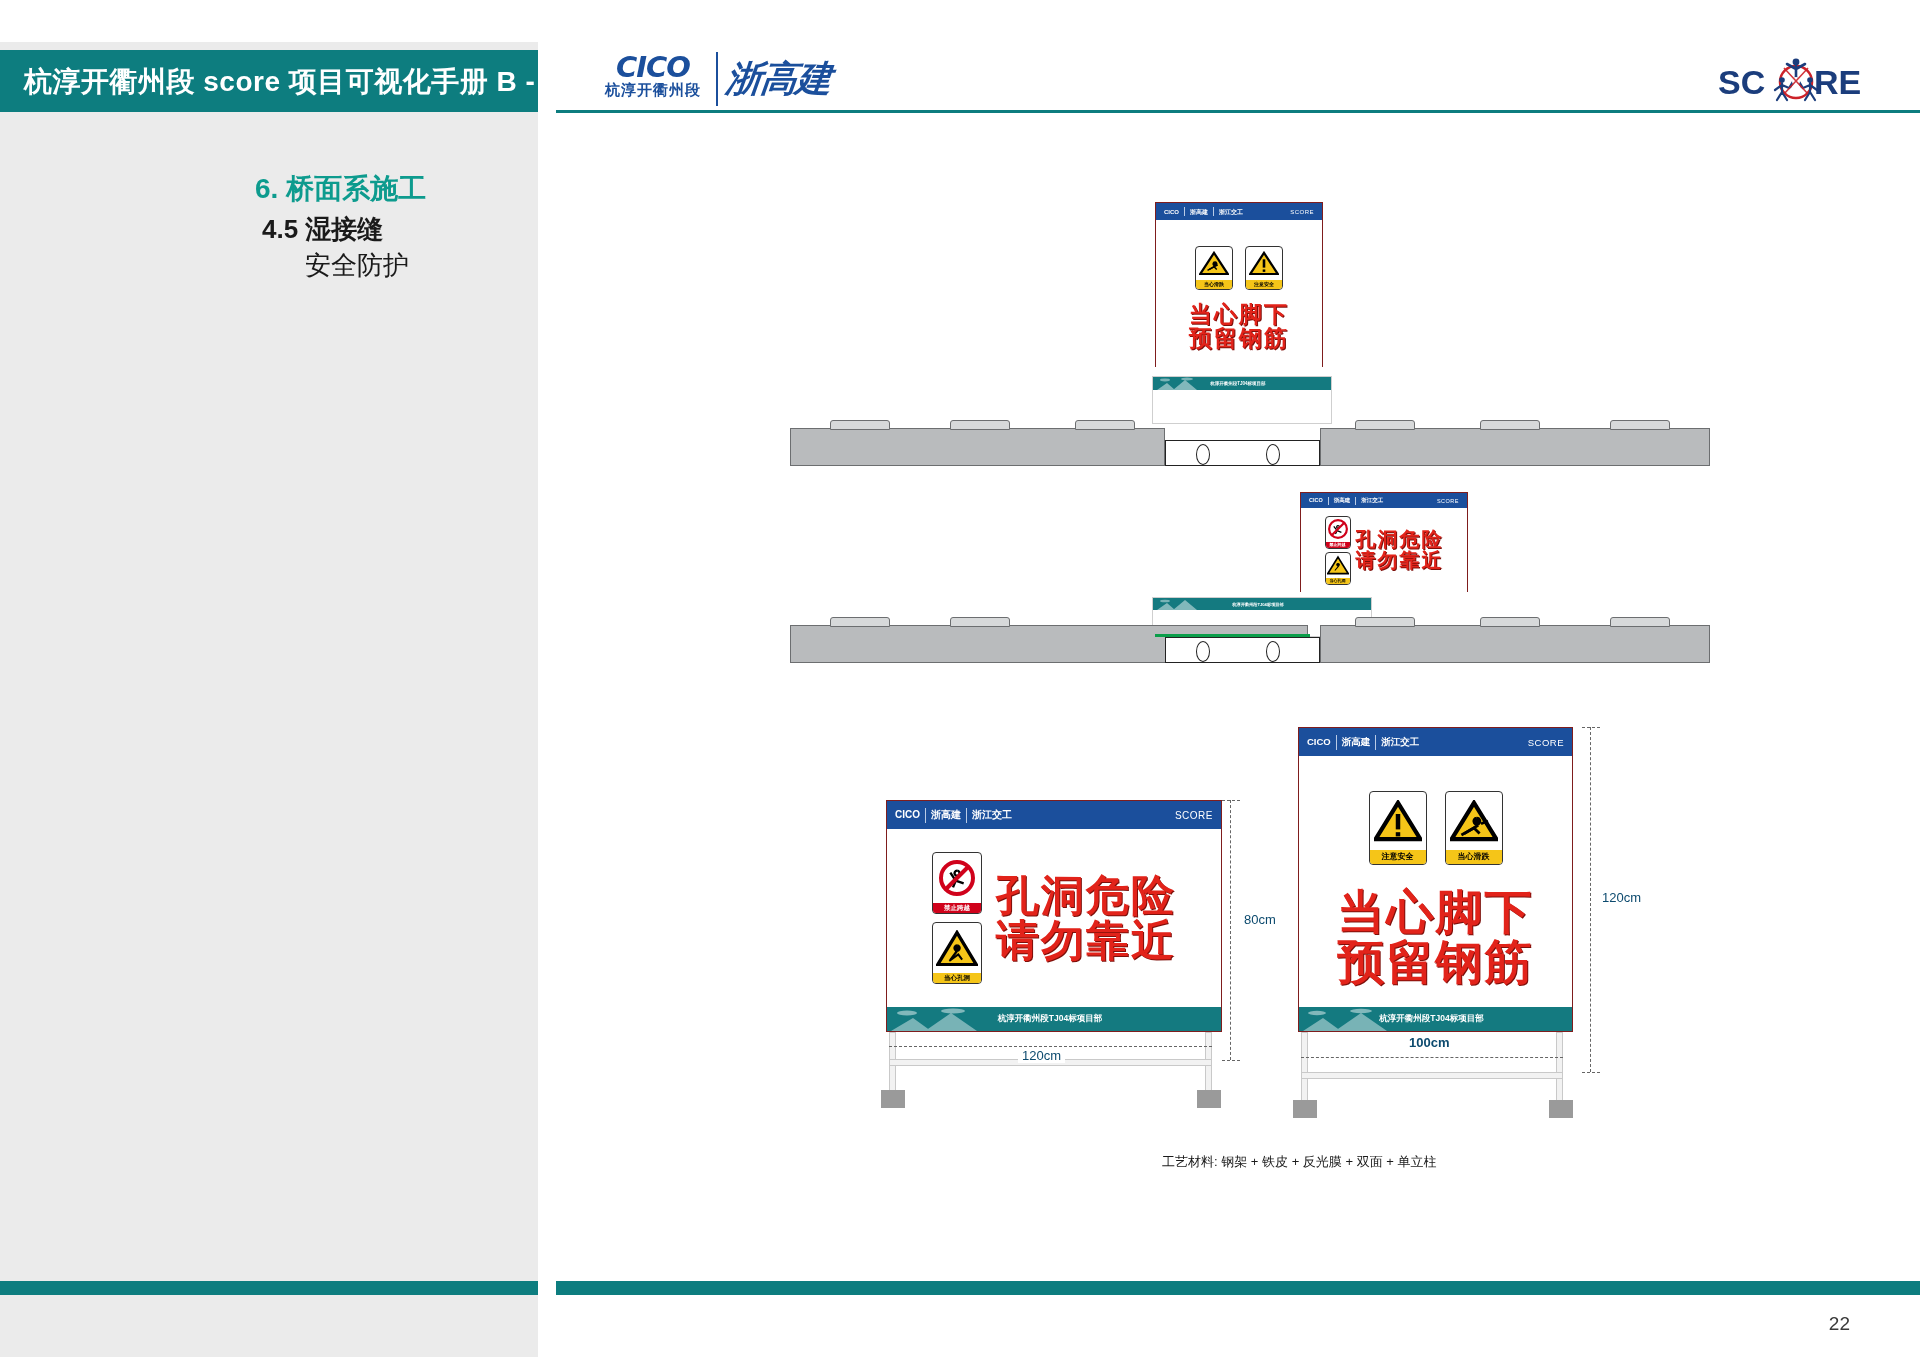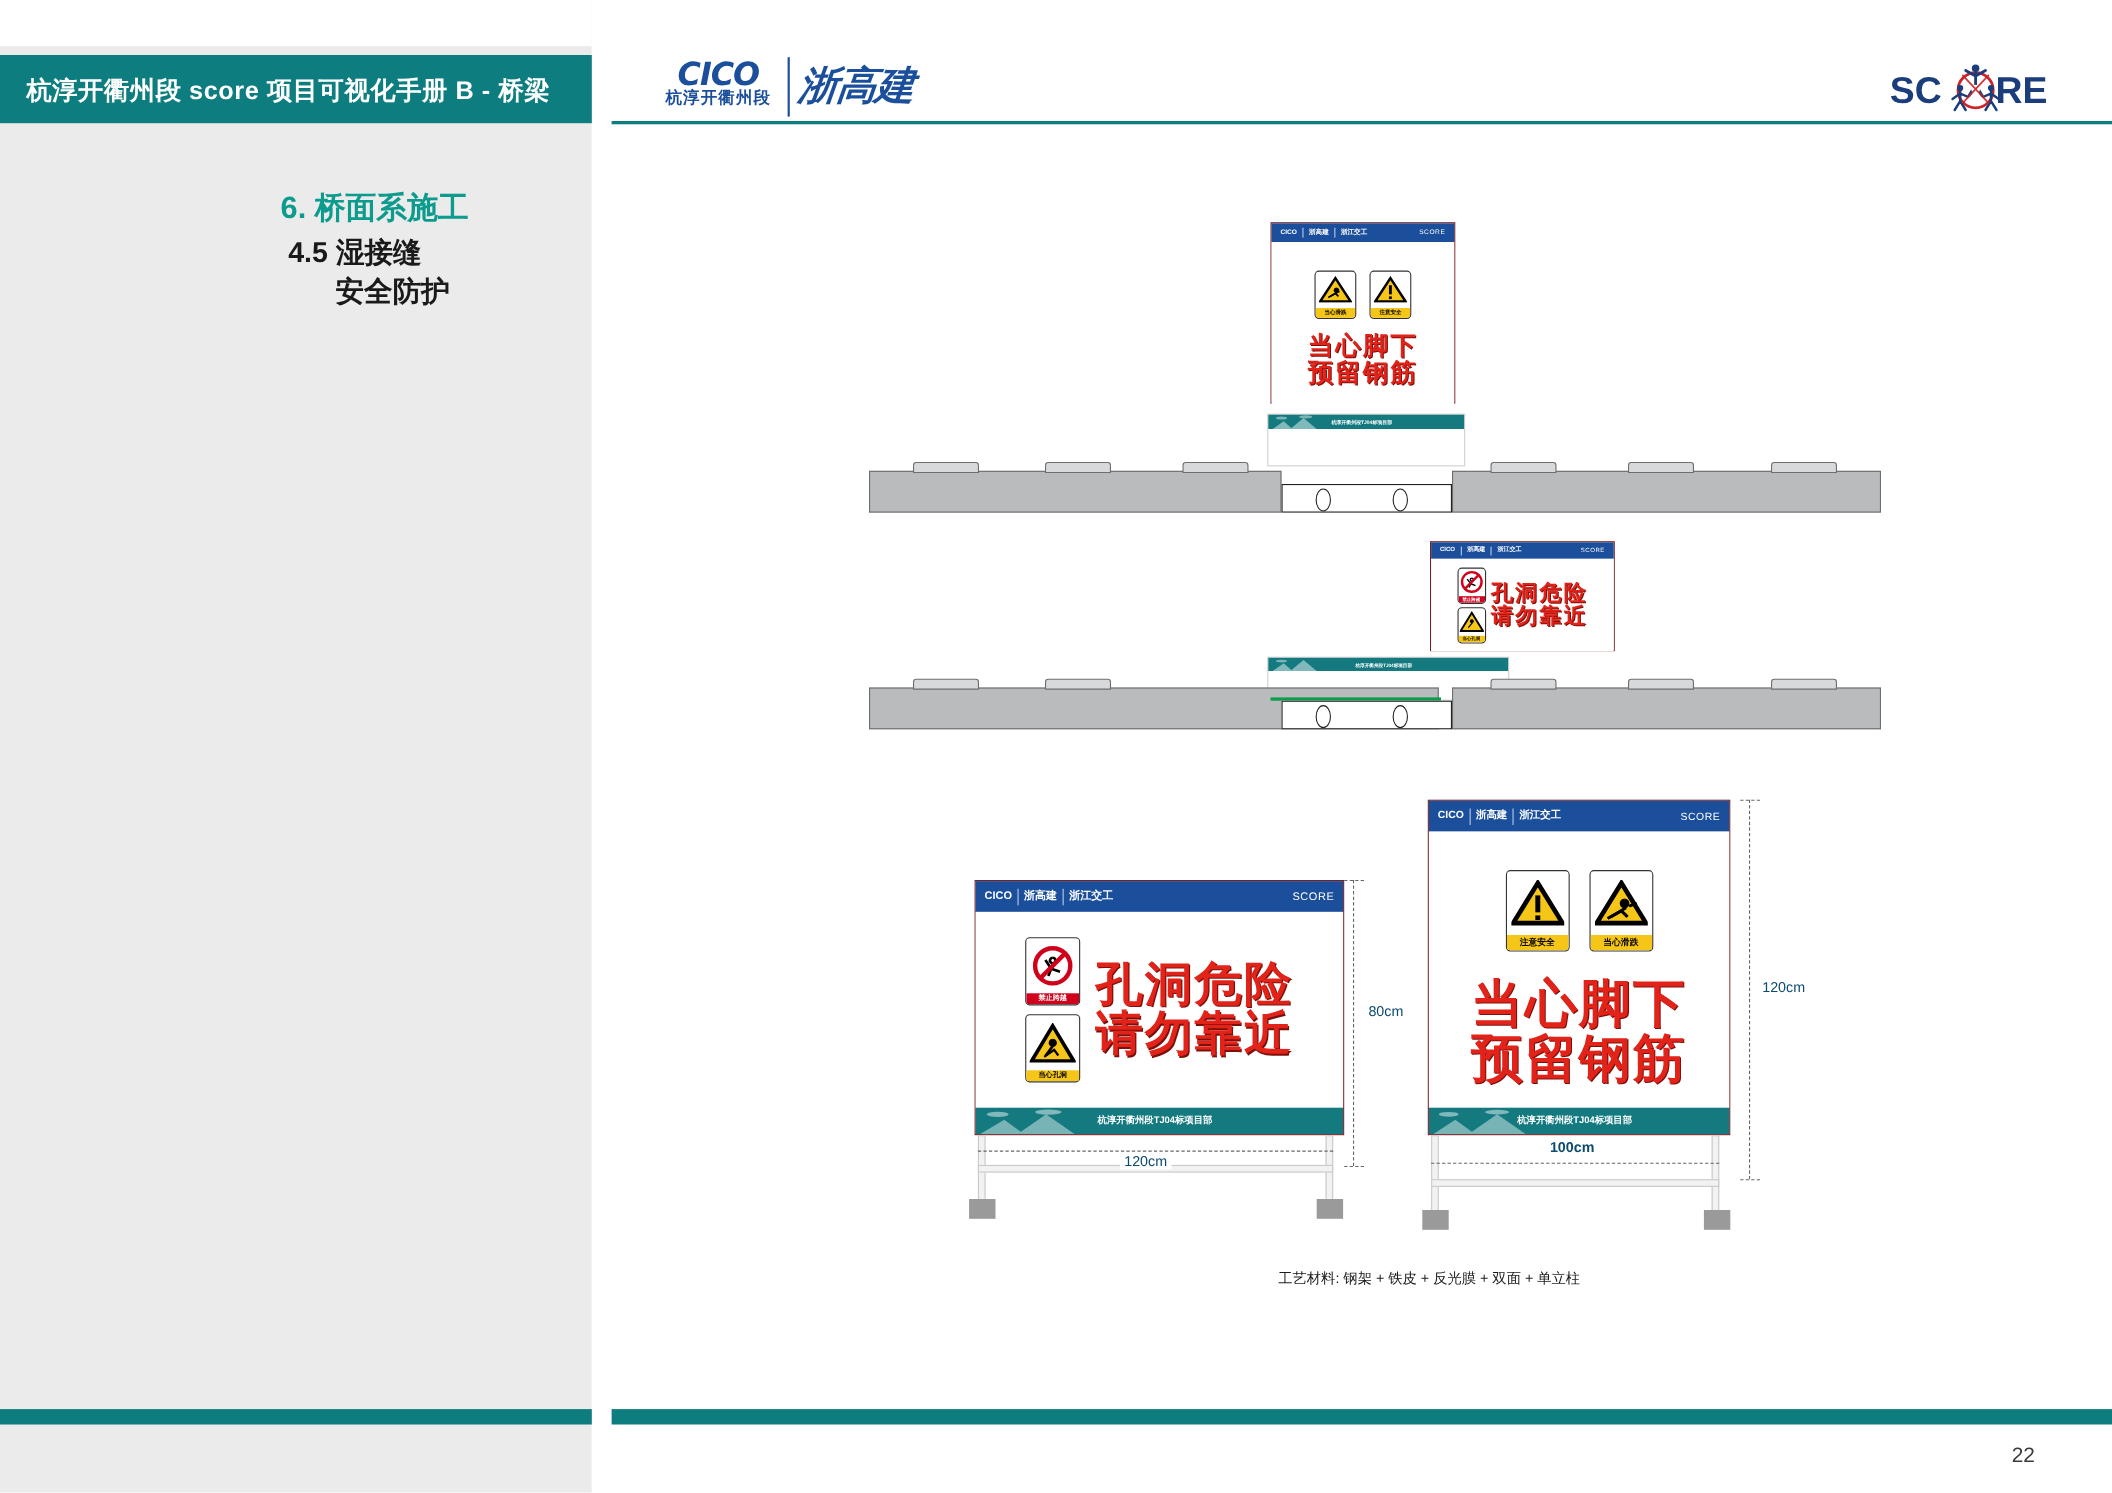--- a/index.html
+++ b/index.html
@@ -13,21 +13,21 @@
   #page{position:absolute;inset:0;background:#ffffff;}
   .left-panel{position:absolute;left:0;top:0;width:538px;height:1357px;background:#ebebeb;}
   .left-white-top{position:absolute;left:0;top:0;width:538px;height:42px;background:#ffffff;}
   .right-panel{position:absolute;left:556px;top:0;width:1364px;height:1357px;background:#ffffff;}
   .gap-strip{position:absolute;left:538px;top:0;width:18px;height:1357px;background:#ffffff;}
 
   
   .header-band{position:absolute;left:0;top:50px;width:538px;height:62px;background:#0d7d7f;}
   .header-title{
     position:absolute;left:24px;top:66px;width:480px;height:32px;
-    color:#ffffff;font-size:23px;font-weight:bold;letter-spacing:.5px;
+    color:#ffffff;font-size:28px;font-weight:bold;letter-spacing:.5px;
     white-space:nowrap;line-height:32px;
   }
   .header-right-rule{position:absolute;left:556px;top:110px;width:1364px;height:3px;background:#0d7d7f;}
 
   
   .logo-cico{position:absolute;left:598px;top:52px;width:110px;height:56px;}
   .cico-word{
     font-family:"DejaVu Sans",sans-serif;font-style:italic;font-weight:bold;
     font-size:29px;color:#1b4f9c;letter-spacing:-1px;line-height:30px;text-align:center;
   }
@@ -48,21 +48,21 @@
   .h-section{
     position:absolute;left:255px;top:170px;
     font-size:28px;font-weight:bold;color:#0d9b8e;white-space:nowrap;
   }
   .h-sub1{
     position:absolute;left:262px;top:212px;
     font-size:26px;font-weight:bold;color:#1a1a1a;white-space:nowrap;
   }
   .h-sub2{
     position:absolute;left:305px;top:248px;
-    font-size:26px;font-weight:bold;color:#1a1a1a;white-space:nowrap;text-align:right;
+    font-size:26px;font-weight:normal;color:#1a1a1a;white-space:nowrap;text-align:right;
   }
 
   
   .sign{position:absolute;background:#ffffff;border:1px solid #7f1d1d;box-sizing:border-box;}
   .sign-head{
     background:#1b4f9c;width:100%;box-sizing:border-box;
     display:flex;align-items:center;justify-content:space-between;
     padding:0 8px;color:#ffffff;
   }
   .sh-left{display:flex;align-items:center;gap:5px;}

